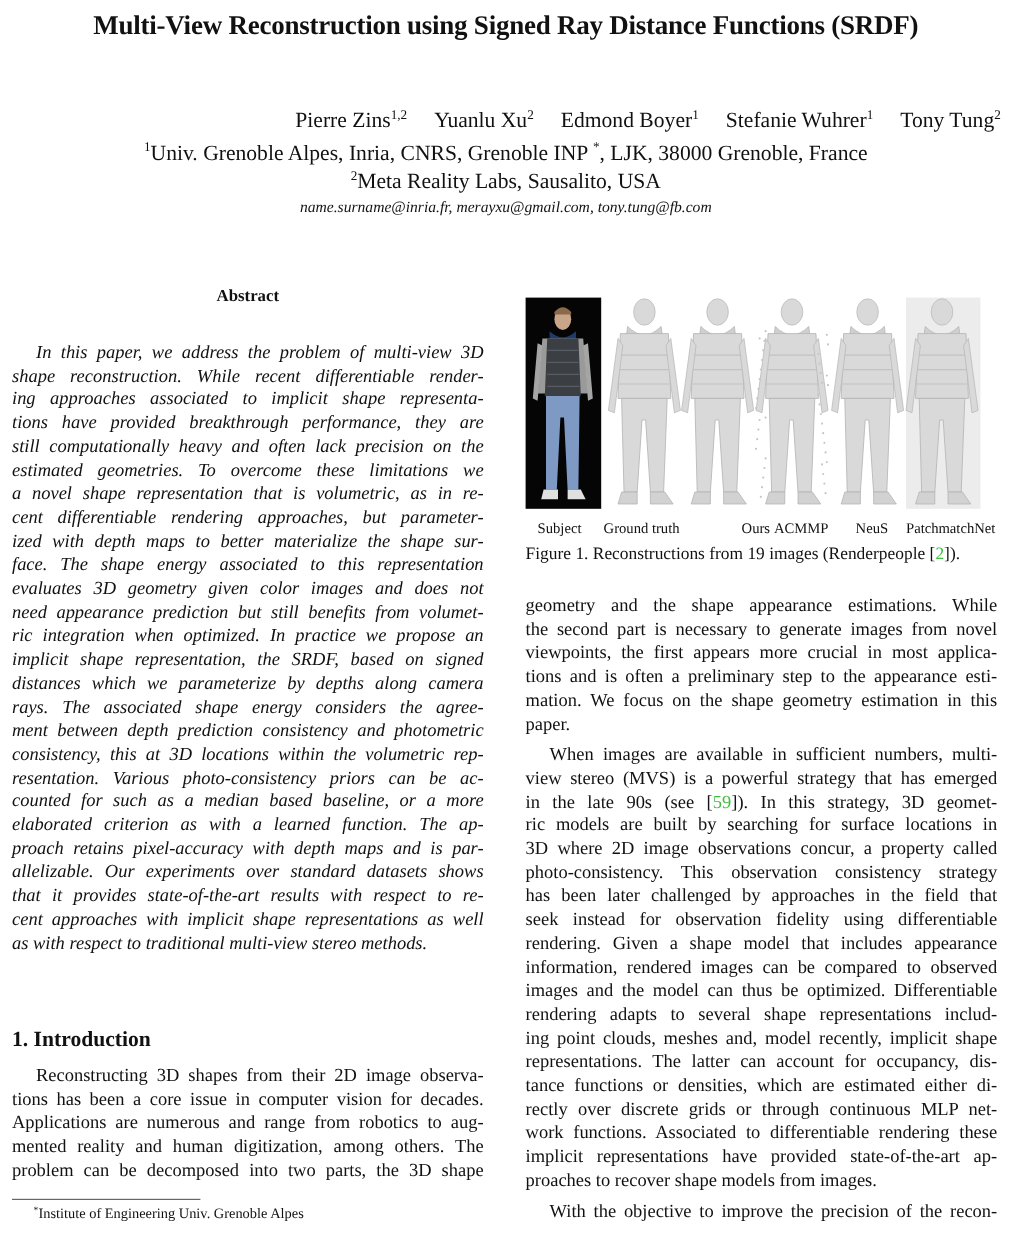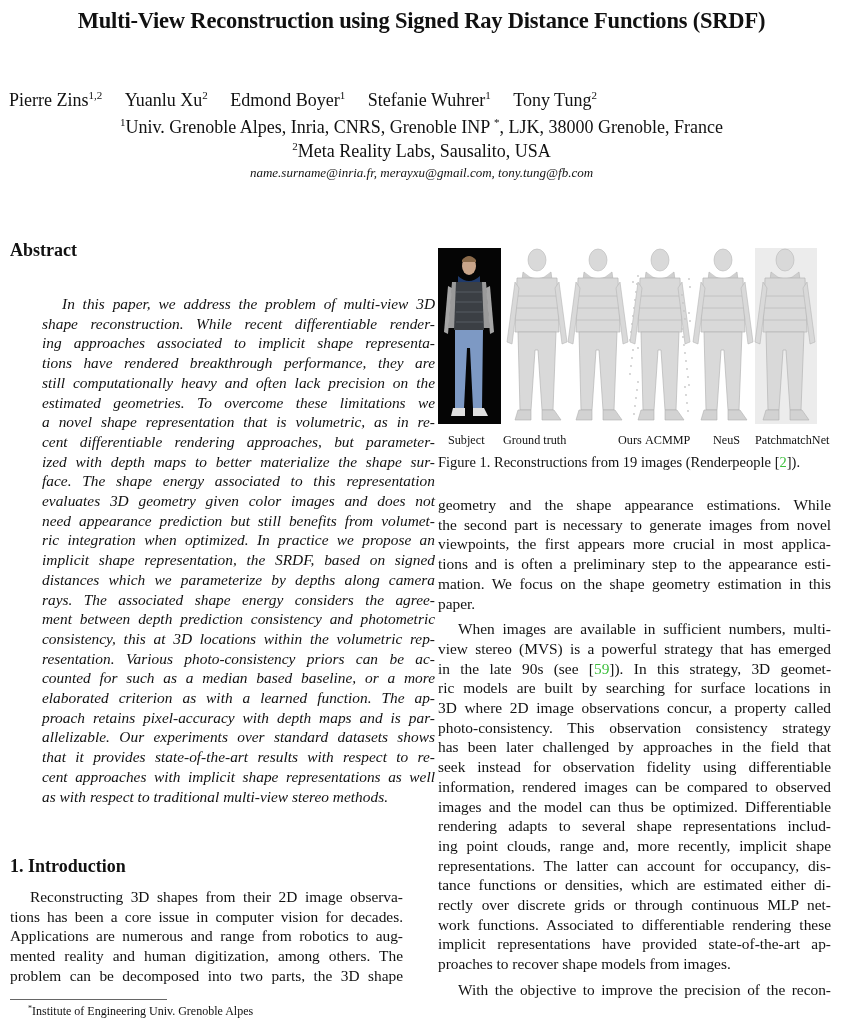--- a/index.html
+++ b/index.html
@@ -5,48 +5,48 @@
   html, body { margin: 0; padding: 0; background: #ffffff; }
   body {
     width: 843px; height: 1030px; position: relative; overflow: hidden;
     font-family: "Liberation Serif", "DejaVu Serif", serif; color: #111;
   }
   .title {
     position: absolute; top: 8px; left: 0; width: 843px; text-align: center;
     font-weight: bold; font-size: 22.5px; letter-spacing: -0.2px;
   }
   .authors {
-    position: absolute; top: 90px; left: 0; width: 843px; text-align: left;
+    position: absolute; top: 90px; left: 0; width: 843px; text-align: right;
     font-size: 18px; word-spacing: 0px;
   }
   .authors .au { margin: 0 9px; }
   .authors sup, .affil sup { font-size: 11px; vertical-align: 7px; line-height: 0; }
   .affil {
     position: absolute; left: 0; width: 843px; text-align: center; font-size: 18px;
   }
   .affil1 { top: 117px; }
   .affil2 { top: 141px; }
   .emails {
     position: absolute; top: 165px; left: 0; width: 843px; text-align: center;
     font-size: 13px; font-style: italic;
   }
   .col-left { position: absolute; left: 10px; width: 393px; }
   .col-right { position: absolute; left: 438px; width: 393px; }
   .abs-head {
-    position: absolute; top: 240px; left: 10px; width: 393px; 
-    font-weight: bold; font-size: 18px;
+    position: absolute; top: 240px; left: 10px; width: 393px; text-align: center;
+    font-weight: bold; font-size: 14px;
   }
   .para {
     font-size: 15.4px; line-height: 19.7px; text-align: justify; margin: 0;
     hyphens: none;
   }
   .para .ln { display: block; text-align: justify; text-align-last: justify; white-space: nowrap; }
   .para .ln.last { text-align-last: left; }
   .para .ln.indent { text-indent: 20px; }
-  .abstract { top: 294px; font-style: italic; margin-left: 32px; }
+  .abstract { top: 284px; font-style: italic; }
   .sec-head {
     position: absolute; top: 856px; left: 10px; font-weight: bold; font-size: 18px;
   }
   .intro { top: 887px; }
   .footrule {
     position: absolute; top: 999px; left: 10px; width: 157px; height: 1px; background: #666;
   }
   .footnote {
     position: absolute; top: 1004px; left: 28px; font-size: 12px;
   }
@@ -76,21 +76,21 @@
 
 <div class="affil affil1"><sup>1</sup><span>Univ. Grenoble Alpes, Inria, CNRS, Grenoble INP</span> <sup>*</sup><span>, LJK, 38000 Grenoble, France</span></div>
 <div class="affil affil2"><sup>2</sup><span>Meta Reality Labs, Sausalito, USA</span></div>
 <div class="emails">name.surname@inria.fr, merayxu@gmail.com, tony.tung@fb.com</div>
 
 <div class="abs-head">Abstract</div>
 <div class="col-left para abstract" id="abstract-body" style="position:absolute;">
     <span class="ln indent">In this paper, we address the problem of multi-view 3D</span>
     <span class="ln">shape reconstruction.  While recent differentiable render-</span>
     <span class="ln">ing approaches associated to implicit shape representa-</span>
-    <span class="ln">tions have rendered breakthrough performance, they are</span>
+    <span class="ln">tions have provided breakthrough performance, they are</span>
     <span class="ln">still computationally heavy and often lack precision on the</span>
     <span class="ln">estimated geometries.  To overcome these limitations we</span>
     <span class="ln">a novel shape representation that is volumetric, as in re-</span>
     <span class="ln">cent differentiable rendering approaches, but parameter-</span>
     <span class="ln">ized with depth maps to better materialize the shape sur-</span>
     <span class="ln">face.  The shape energy associated to this representation</span>
     <span class="ln">evaluates 3D geometry given color images and does not</span>
     <span class="ln">need appearance prediction but still benefits from volumet-</span>
     <span class="ln">ric integration when optimized. In practice we propose an</span>
     <span class="ln">implicit shape representation, the SRDF, based on signed</span>
@@ -257,24 +257,25 @@
     </div>
     <div style="margin-top: 6px;">
       <span class="ln indent">When images are available in sufficient numbers, multi-</span>
       <span class="ln">view stereo (MVS) is a powerful strategy that has emerged</span>
       <span class="ln">in the late 90s (see [<span class="cite">59</span>]).  In this strategy, 3D geomet-</span>
       <span class="ln">ric models are built by searching for surface locations in</span>
       <span class="ln">3D where 2D image observations concur, a property called</span>
       <span class="ln">photo-consistency.  This observation consistency strategy</span>
       <span class="ln">has been later challenged by approaches in the field that</span>
       <span class="ln">seek instead for observation fidelity using differentiable</span>
+      <span class="ln">rendering.  Given a shape model that includes appearance</span>
       <span class="ln">information, rendered images can be compared to observed</span>
       <span class="ln">images and the model can thus be optimized. Differentiable</span>
       <span class="ln">rendering adapts to several shape representations includ-</span>
-      <span class="ln">ing point clouds, range and, more recently, implicit shape</span>
+      <span class="ln">ing point clouds, meshes and, model recently, implicit shape</span>
       <span class="ln">representations.  The latter can account for occupancy, dis-</span>
       <span class="ln">tance functions or densities, which are estimated either di-</span>
       <span class="ln">rectly over discrete grids or through continuous MLP net-</span>
       <span class="ln">work functions. Associated to differentiable rendering these</span>
       <span class="ln">implicit representations have provided state-of-the-art ap-</span>
       <span class="ln last">proaches to recover shape models from images.</span>
     </div>
     <div style="margin-top: 6px;">
       <span class="ln indent">With the objective to improve the precision of the recon-</span>
     </div>

